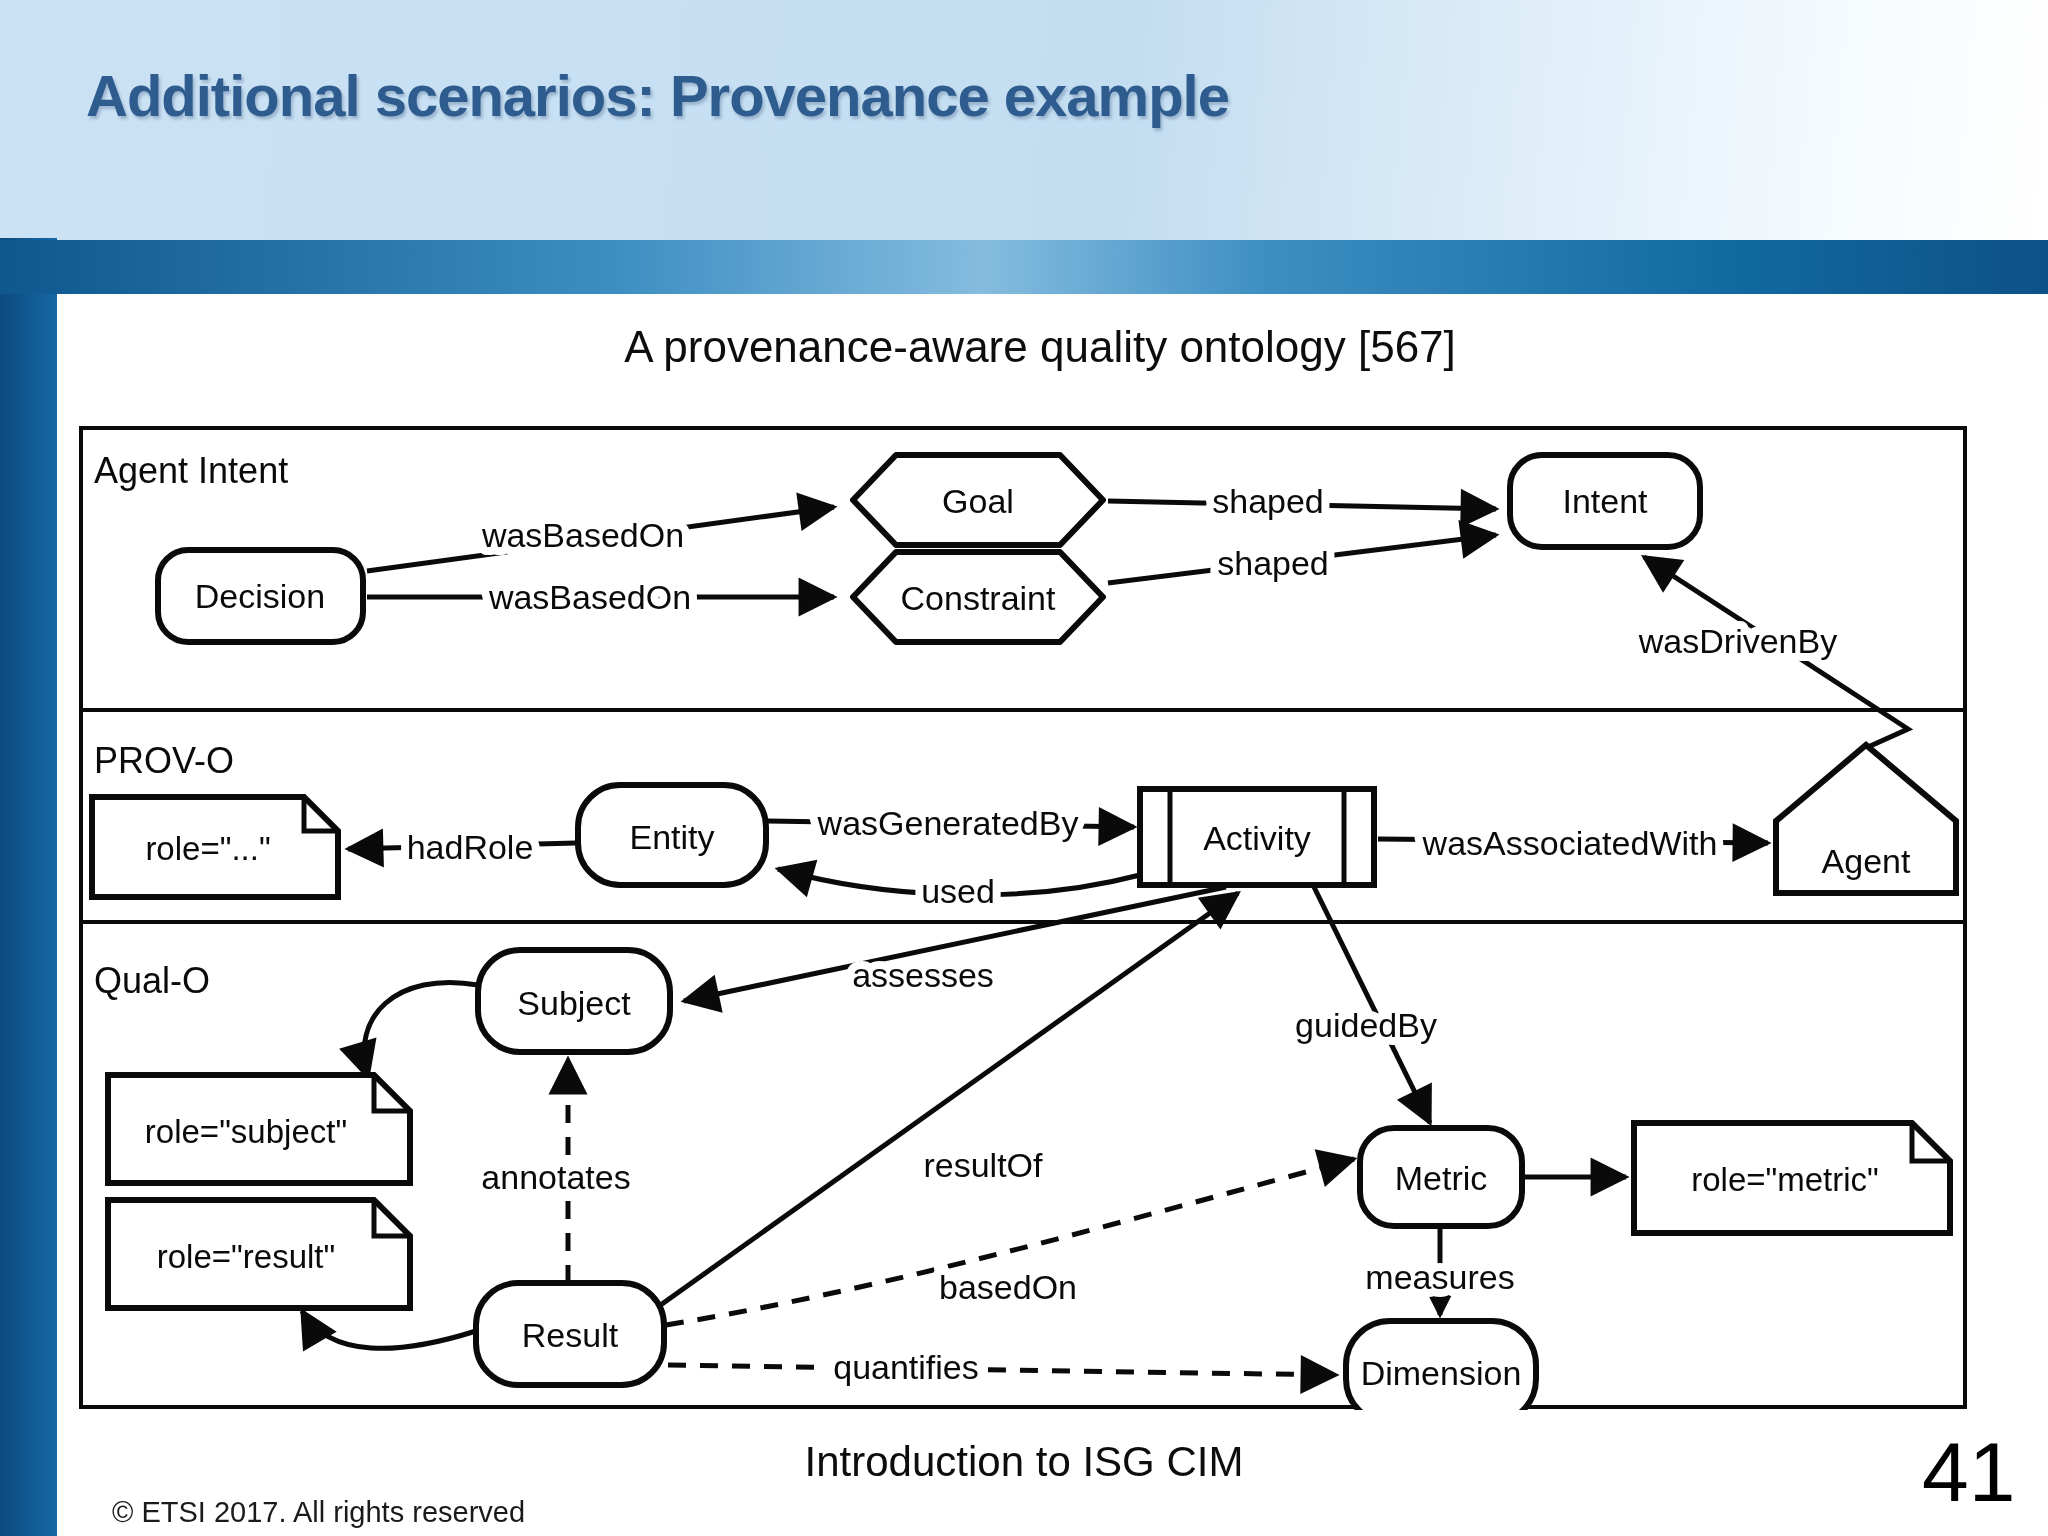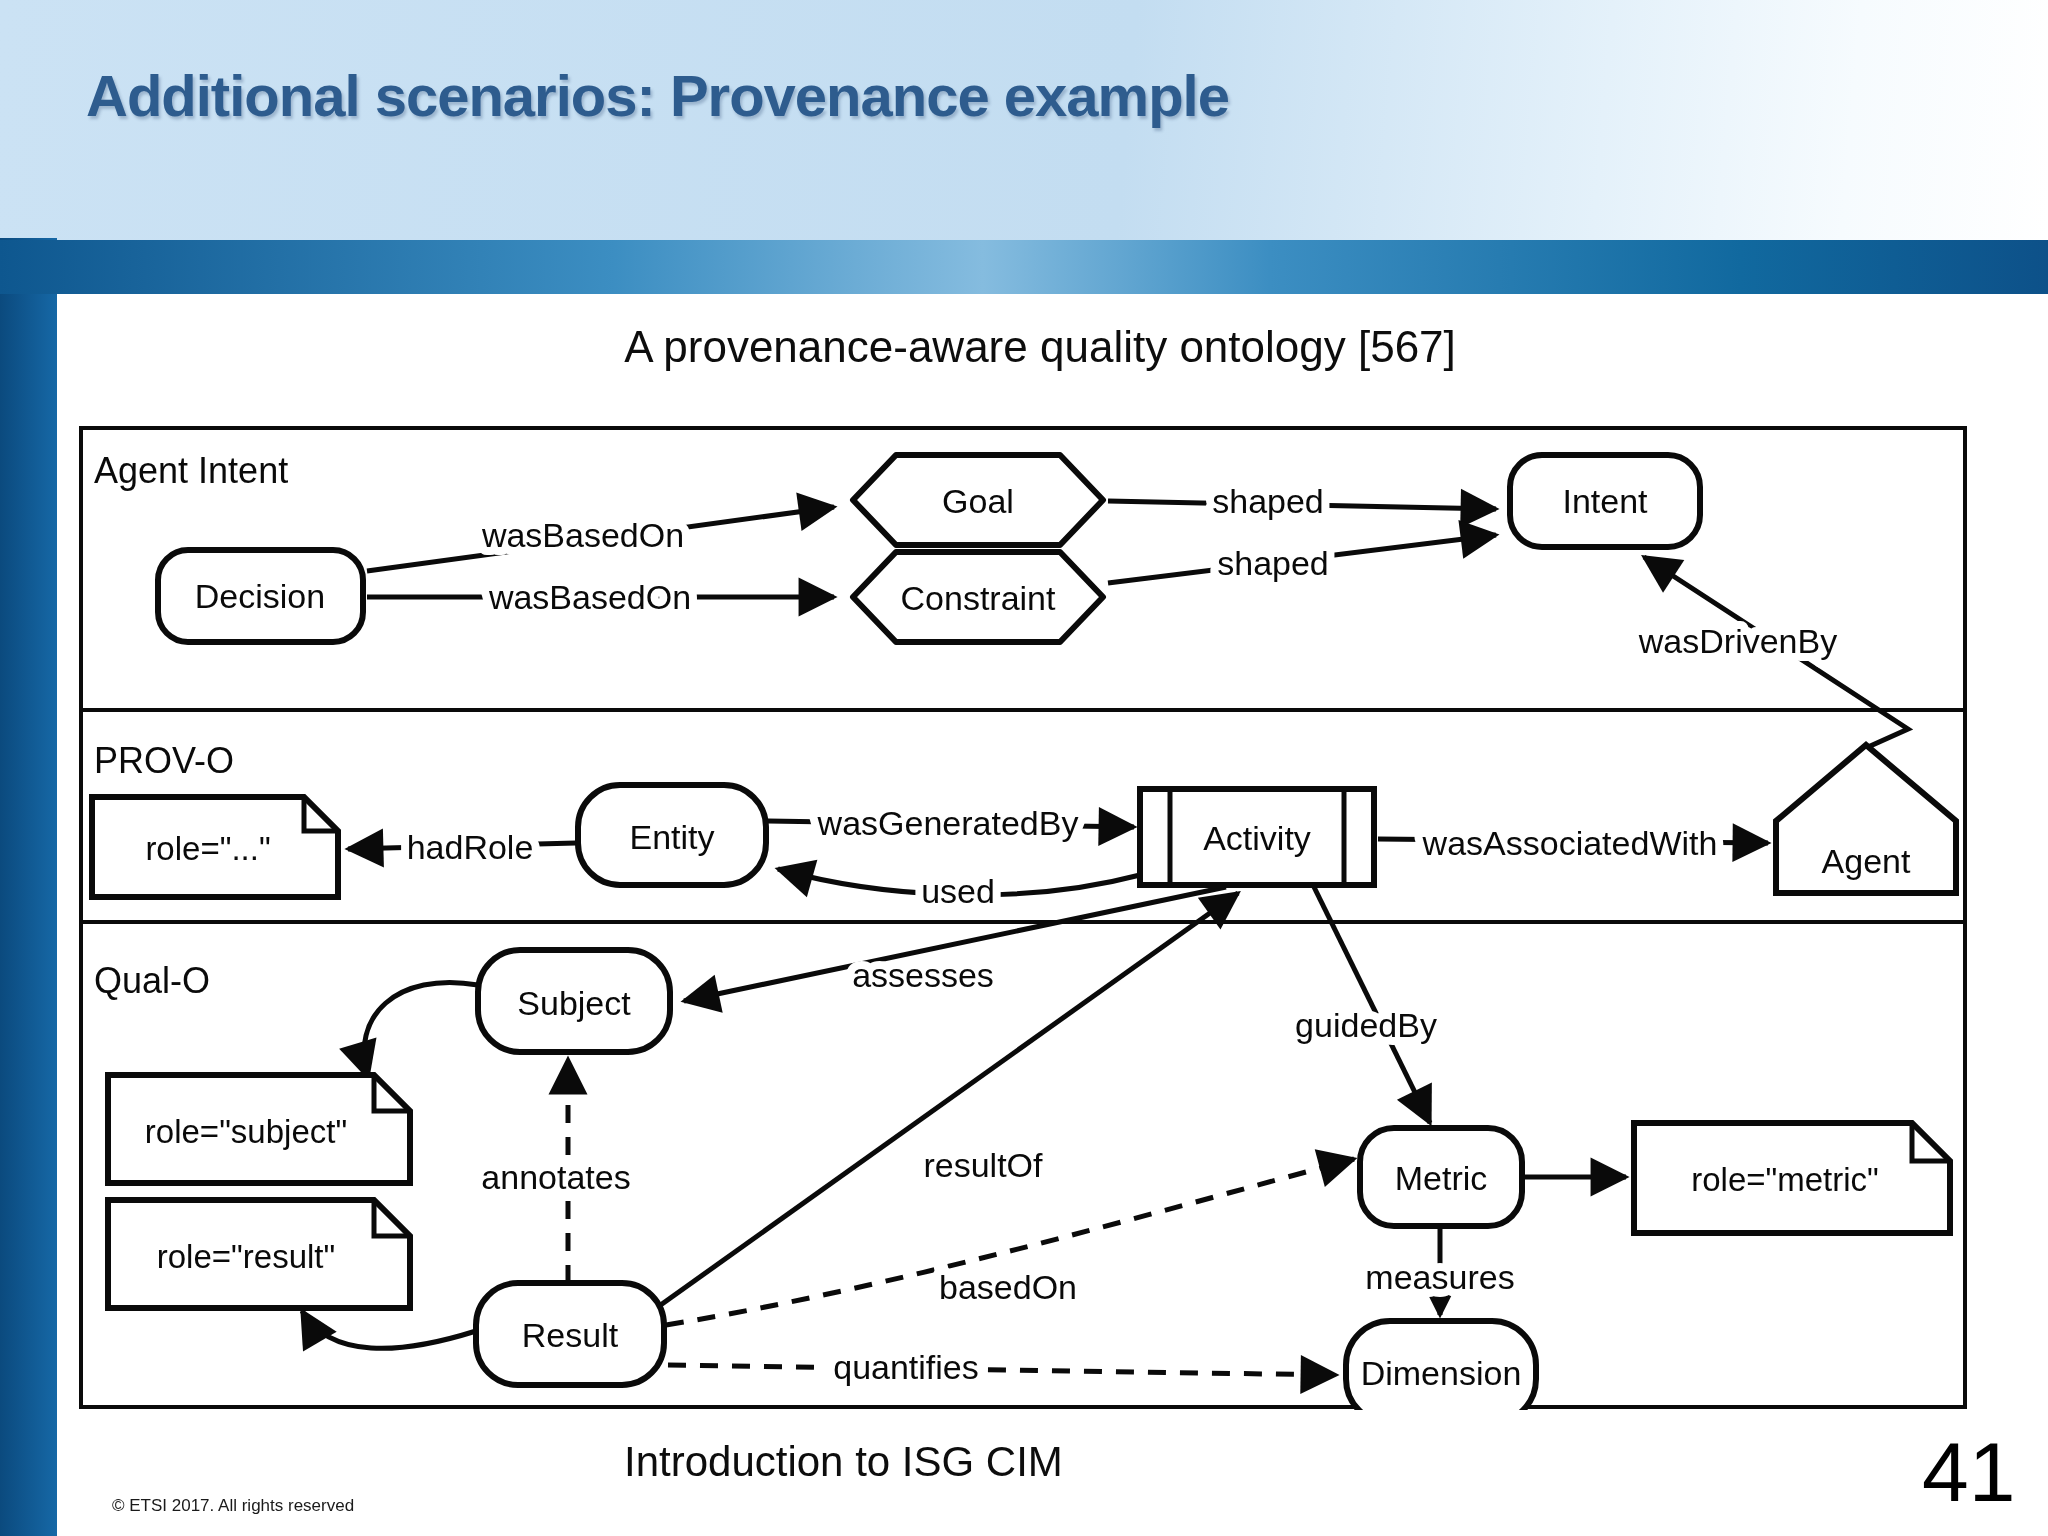--- a/index.html
+++ b/index.html
@@ -29,23 +29,23 @@
   svg.diagram{position:absolute;left:78px;top:425px;z-index:4;}
   svg.diagram text{font-family:"Liberation Sans",sans-serif;font-size:34px;fill:#0a0a0a;}
   svg.diagram text.sec{font-size:36px;}
   svg.diagram text.small{font-size:33px;}
   svg.diagram text.lbl{paint-order:stroke;stroke:#ffffff;stroke-width:16px;stroke-linejoin:round;}
   .node{fill:#ffffff;stroke:#0a0a0a;stroke-width:6;}
   .edge{fill:none;stroke:#0a0a0a;stroke-width:5;}
   .edge.dash{stroke-dasharray:18 14;}
   .frame{fill:none;stroke:#0a0a0a;stroke-width:4;}
   
-  .footer-center{position:absolute;left:624px;top:1438px;width:800px;z-index:4;
+  .footer-center{position:absolute;left:624px;top:1438px;width:800px;text-align:center;z-index:4;
         font-size:42px;color:#0d0d0d;}
-  .footer-left{position:absolute;left:112px;top:1496px;font-size:17px;color:#1a1a1a;z-index:4;}
+  .footer-left{position:absolute;left:112px;top:1496px;font-size:29px;color:#1a1a1a;z-index:4;}
   .page-number{position:absolute;left:1922px;top:1424px;font-size:84px;font-weight:normal;color:#000;z-index:4;}
 </style>
 </head>
 <body>
 
 <div id="page">
 
   <div class="header">
     <div class="slide-title">Additional scenarios: Provenance example</div>
   </div>

